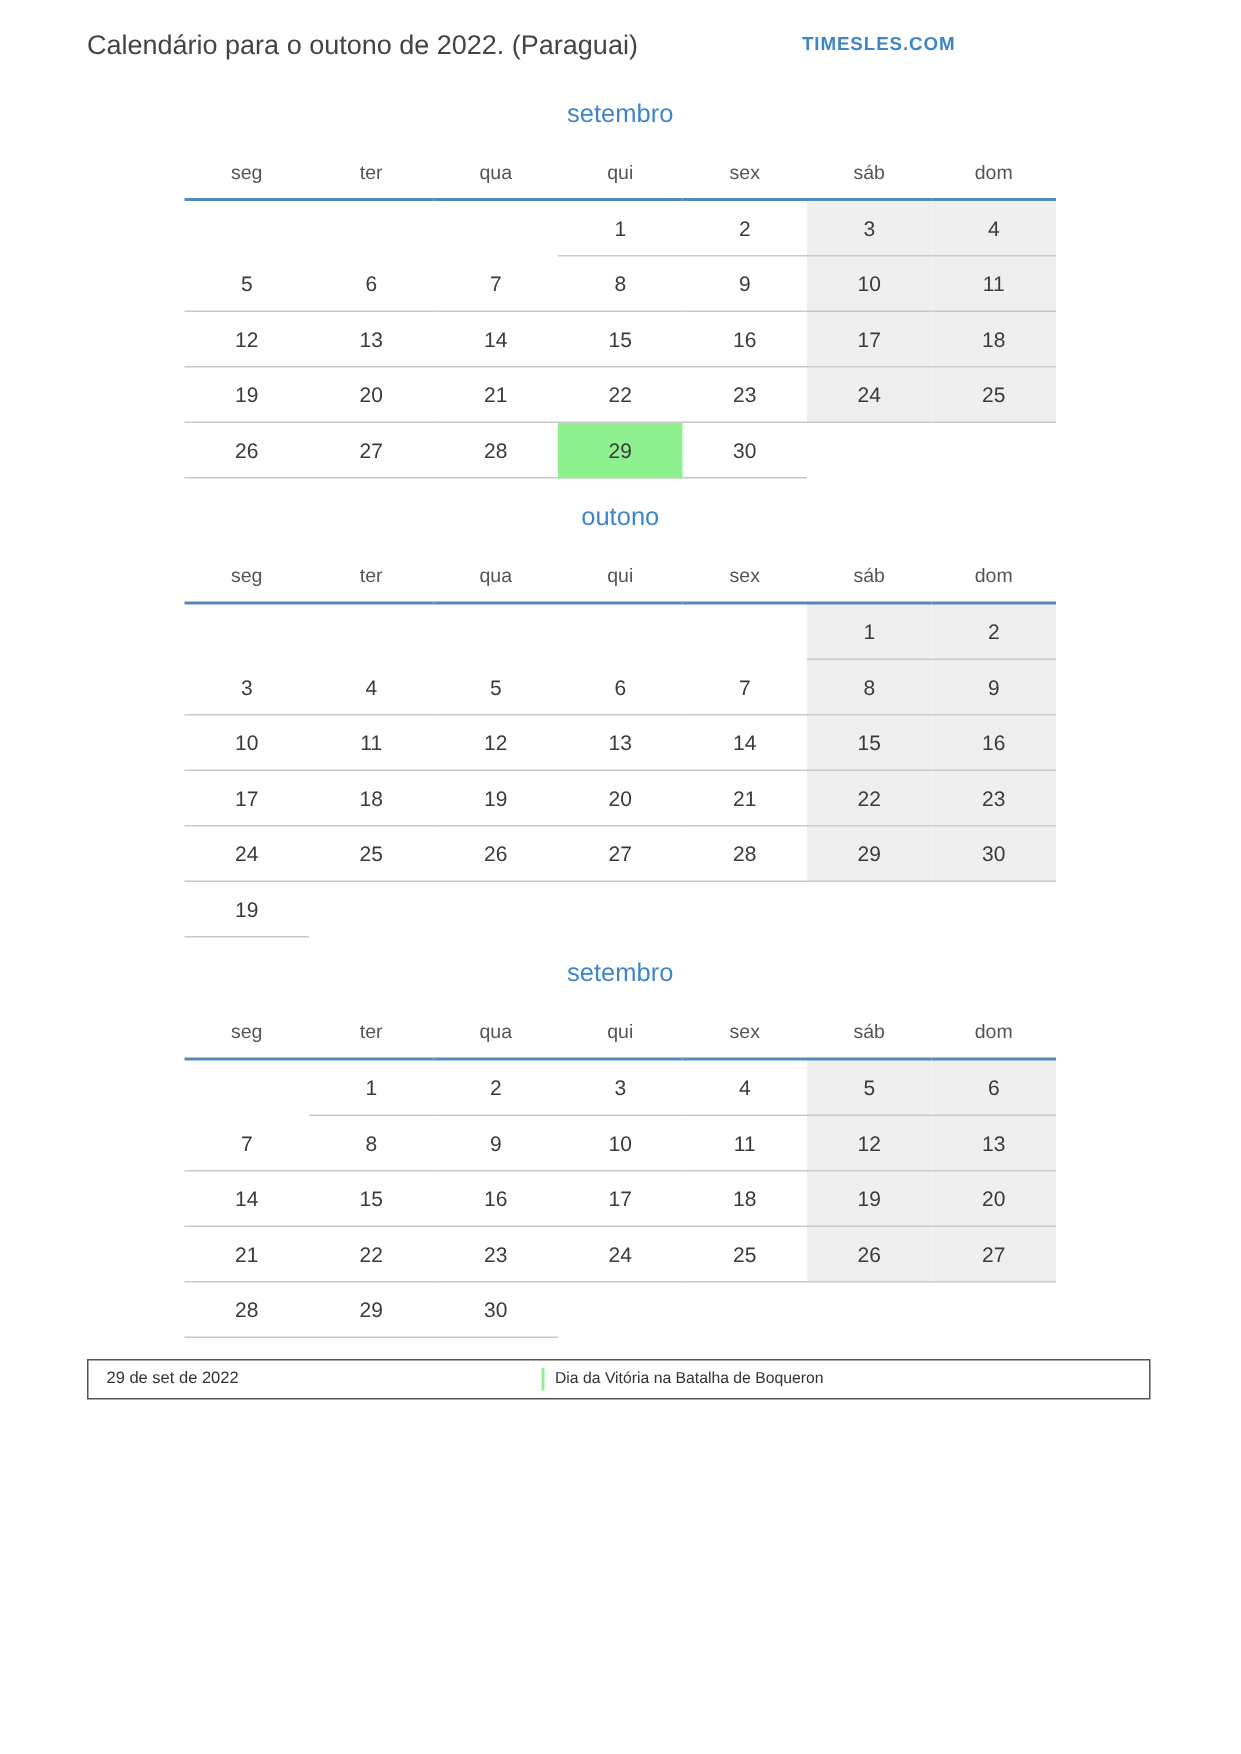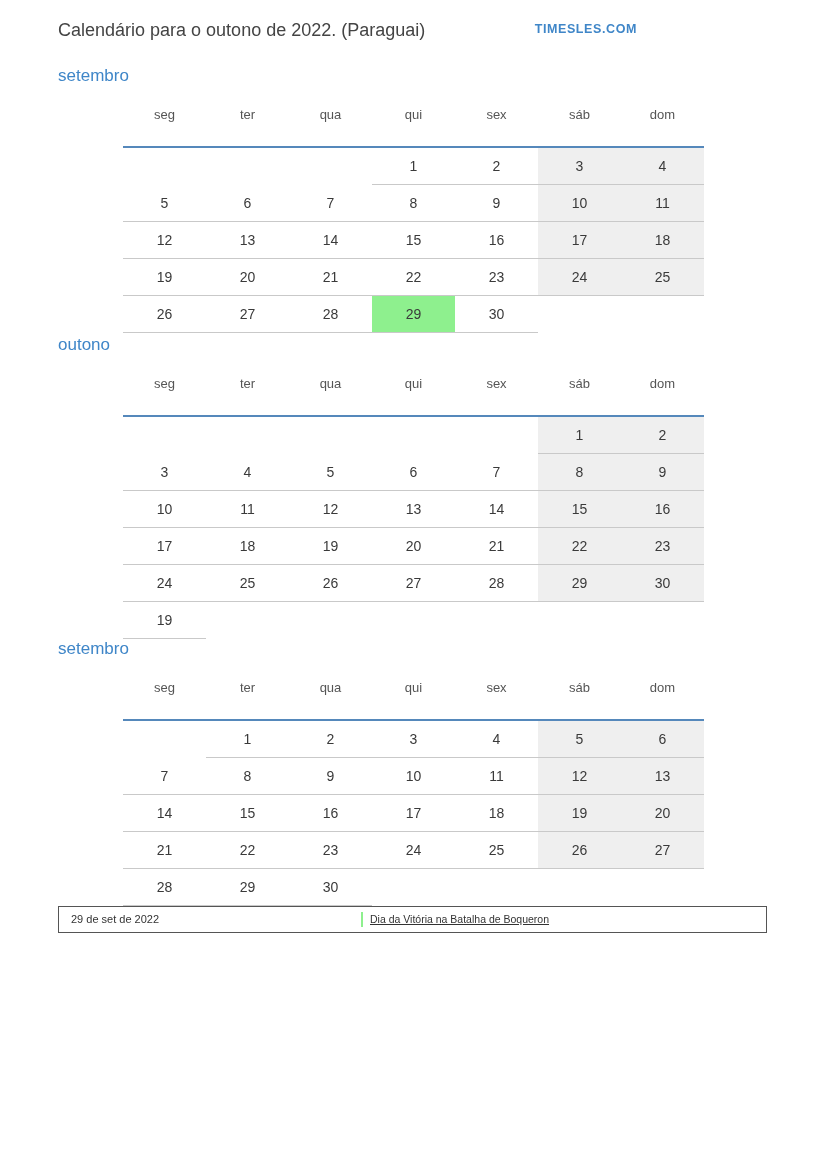--- a/index.html
+++ b/index.html
@@ -43,20 +43,21 @@
     letter-spacing: 0.6px;
     color: #3f86c8;
     font-weight: bold;
   }
   .calendar-block {
     position: absolute;
     left: 58px;
     width: 711px;
   }
   .month-name {
+    text-align: center;
     font-size: 17px;
     color: #3f86c8;
     margin: 0 0 14px 0;
     font-weight: normal;
   }
   table.cal {
     border-collapse: collapse;
     margin: 0 auto;
     table-layout: fixed;
   }
@@ -67,21 +68,21 @@
     vertical-align: middle;
     font-size: 14px;
     font-weight: normal;
     padding: 0;
   }
   table.cal th {
     color: #555555;
     font-size: 13px;
     height: 28px;
     border-bottom: 2px solid #5588bb;
-    padding-bottom: 18px;
+    padding-bottom: 4px;
   }
   table.cal td {
     border-bottom: 1px solid #c9c9c9;
     color: #3a3a3a;
   }
   table.cal td.empty {
     border-bottom: none;
   }
   table.cal td.weekend {
     background: #efefef;
@@ -111,21 +112,20 @@
     width: 2px;
     height: 15px;
     background: #8ef08e;
   }
   .footer-note {
     position: absolute;
     left: 311px;
     top: 6px;
     font-size: 10.5px;
     color: #333333;
-    text-decoration: underline;
   }
 </style>
 </head>
 <body>
 
 <div class="page">
 
   <div class="header">
     <h1 class="page-title">Calendário para o outono de 2022. (Paraguai)</h1>
     <div class="brand">TIMESLES.COM</div>

